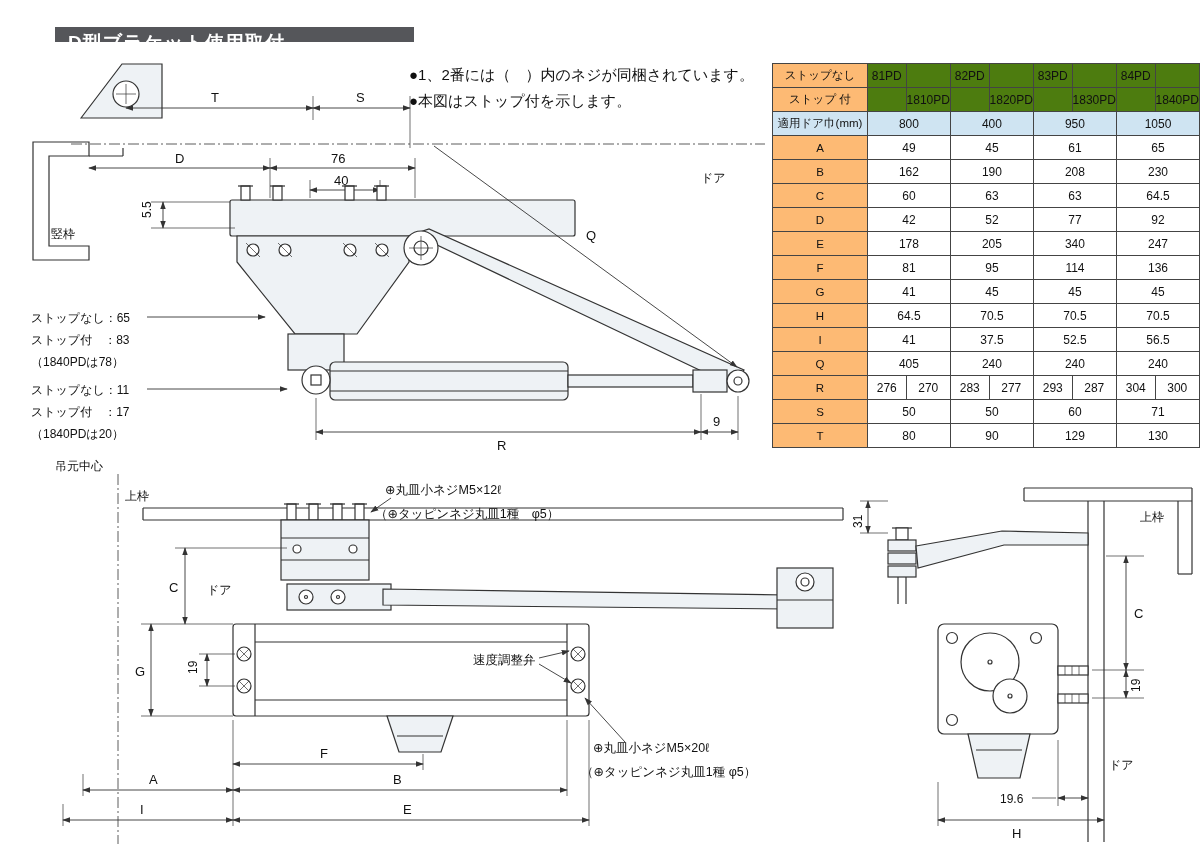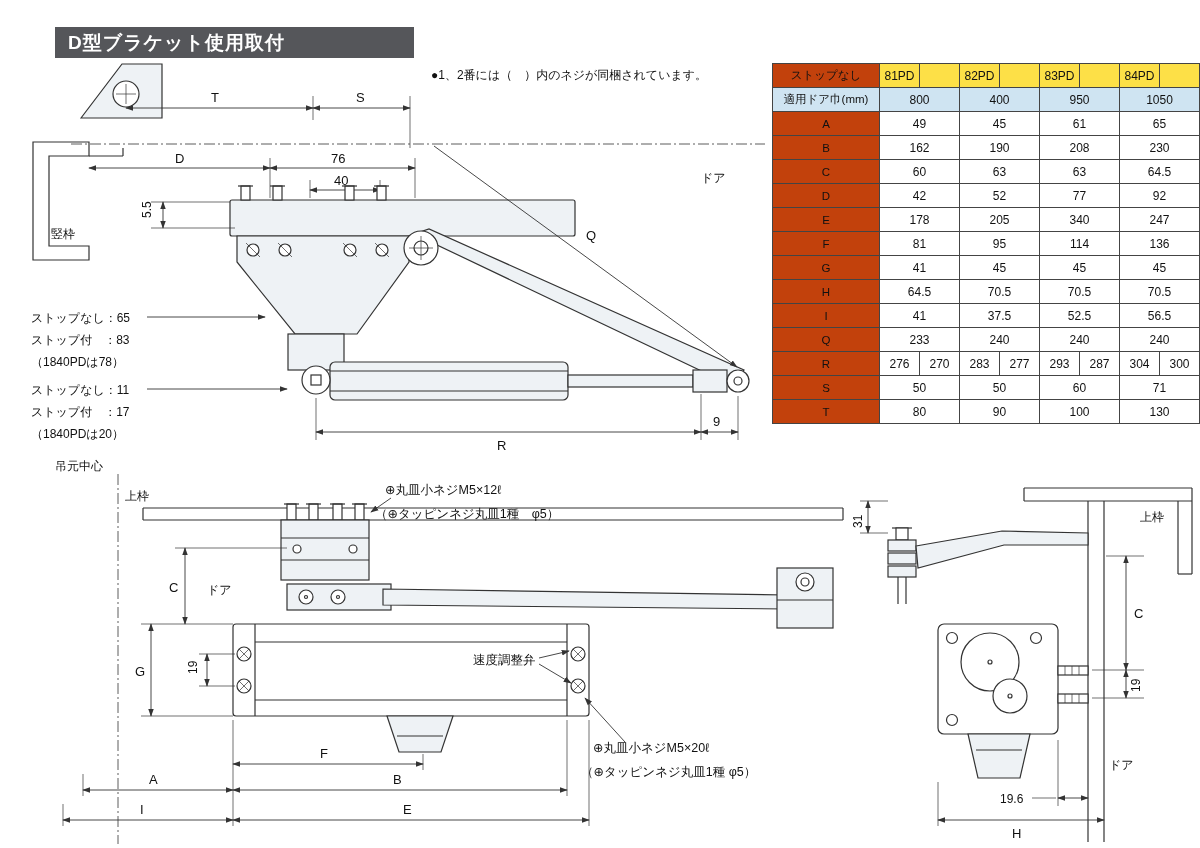--- a/index.html
+++ b/index.html
@@ -1,59 +1,71 @@
 <!DOCTYPE html>
 <html><head>
 <meta charset="utf-8">
 <style>
   html,body{margin:0;padding:0;}
   body{width:1200px;height:848px;position:relative;background:#fff;color:#111;
        font-family:"Liberation Sans","DejaVu Sans",sans-serif;overflow:hidden;}
-  .title-bar{position:absolute;left:55px;top:27px;width:346px;height:31px;background:#55565a;
+  .title-bar{position:absolute;left:55px;top:27px;width:346px;height:15px;background:#55565a;
              color:#fff;font-size:19px;font-weight:bold;line-height:31px;padding-left:13px;letter-spacing:1px;}
-  .notes{position:absolute;left:431px;top:62px;font-size:12px;line-height:26px;}
+  .notes{position:absolute;left:409px;top:62px;font-size:15px;line-height:26px;}
   .spec-table{position:absolute;left:772px;top:63px;border-collapse:collapse;table-layout:fixed;}
   .spec-table th,.spec-table td{border:1px solid #444;height:23px;padding:0;font-size:12px;
              font-weight:normal;text-align:center;vertical-align:middle;background:#fff;color:#111;}
-  .spec-table .lbl{width:106px;background:#c2410c;font-size:11.5px;}
+  .spec-table .lbl{width:106px;background:#fdba74;font-size:11.5px;}
   .spec-table .sub{width:39px;}
-  .spec-table thead th{background:#fde047;}
+  .spec-table thead th{background:#4d7c0f;}
   .spec-table tr.shade td{background:#cfe4f2;text-align:center;}
   .draw{position:absolute;}
   .draw .s{stroke:#333;stroke-width:1.2;fill:none;}
   .draw .f{stroke:#333;stroke-width:1.2;fill:#eef2f5;}
   .draw .fw{stroke:#333;stroke-width:1.2;fill:#fff;}
   .draw .thin{stroke:#333;stroke-width:0.7;fill:none;}
   .draw .dim{stroke:#333;stroke-width:0.9;fill:none;}
   .draw .cl{stroke:#333;stroke-width:0.8;fill:none;stroke-dasharray:11 3 2 3;}
   .draw text{font-size:13px;fill:#111;font-family:"Liberation Sans","DejaVu Sans",sans-serif;}
   .draw text.t12{font-size:12px;}
   .draw text.t125{font-size:12.5px;}
 </style>
 </head>
 <body>
 
 <div class="title-bar">D型ブラケット使用取付</div>
 
 <div class="notes">
   <div>●1、2番には（　）内のネジが同梱されています。</div>
+  <div>●本図はストップ付を示します。</div>
 </div>
 
 <table class="spec-table">
   <thead>
       <tr>
         <th class="lbl">ストップなし</th>
         <th class="sub">81PD</th>
         <th class="sub"></th>
         <th class="sub">82PD</th>
         <th class="sub"></th>
         <th class="sub">83PD</th>
         <th class="sub"></th>
         <th class="sub">84PD</th>
         <th class="sub"></th>
+      </tr>
+      <tr>
+        <th class="lbl">ストップ 付</th>
+        <th class="sub"></th>
+        <th class="sub">1810PD</th>
+        <th class="sub"></th>
+        <th class="sub">1820PD</th>
+        <th class="sub"></th>
+        <th class="sub">1830PD</th>
+        <th class="sub"></th>
+        <th class="sub">1840PD</th>
       </tr>
     </thead>
   <tbody>
       <tr class="shade">
         <td class="lbl">適用ドア巾(mm)</td>
         <td class="sub" colspan="2">800</td>
         <td class="sub" colspan="2">400</td>
         <td class="sub" colspan="2">950</td>
         <td class="sub" colspan="2">1050</td>
       </tr>
@@ -115,21 +127,21 @@
       </tr>
       <tr>
         <td class="lbl">I</td>
         <td class="sub" colspan="2">41</td>
         <td class="sub" colspan="2">37.5</td>
         <td class="sub" colspan="2">52.5</td>
         <td class="sub" colspan="2">56.5</td>
       </tr>
       <tr>
         <td class="lbl">Q</td>
-        <td class="sub" colspan="2">233</td>
+        <td class="sub" colspan="2">405</td>
         <td class="sub" colspan="2">240</td>
         <td class="sub" colspan="2">240</td>
         <td class="sub" colspan="2">240</td>
       </tr>
       <tr>
         <td class="lbl">R</td>
         <td class="sub">276</td>
         <td class="sub">270</td>
         <td class="sub">283</td>
         <td class="sub">277</td>
@@ -142,21 +154,21 @@
         <td class="lbl">S</td>
         <td class="sub" colspan="2">50</td>
         <td class="sub" colspan="2">50</td>
         <td class="sub" colspan="2">60</td>
         <td class="sub" colspan="2">71</td>
       </tr>
       <tr>
         <td class="lbl">T</td>
         <td class="sub" colspan="2">80</td>
         <td class="sub" colspan="2">90</td>
-        <td class="sub" colspan="2">100</td>
+        <td class="sub" colspan="2">129</td>
         <td class="sub" colspan="2">130</td>
       </tr>
     </tbody>
 </table>
 
 <svg class="draw" style="left:25px;top:58px" width="745" height="412" viewBox="0 0 745 412">
   <defs>
     <marker id="ar1" viewBox="0 0 10 10" refX="9" refY="5" markerWidth="9" markerHeight="9" orient="auto-start-reverse">
       <path d="M0,1.5 L10,5 L0,8.5 z" fill="#333"></path>
     </marker>

